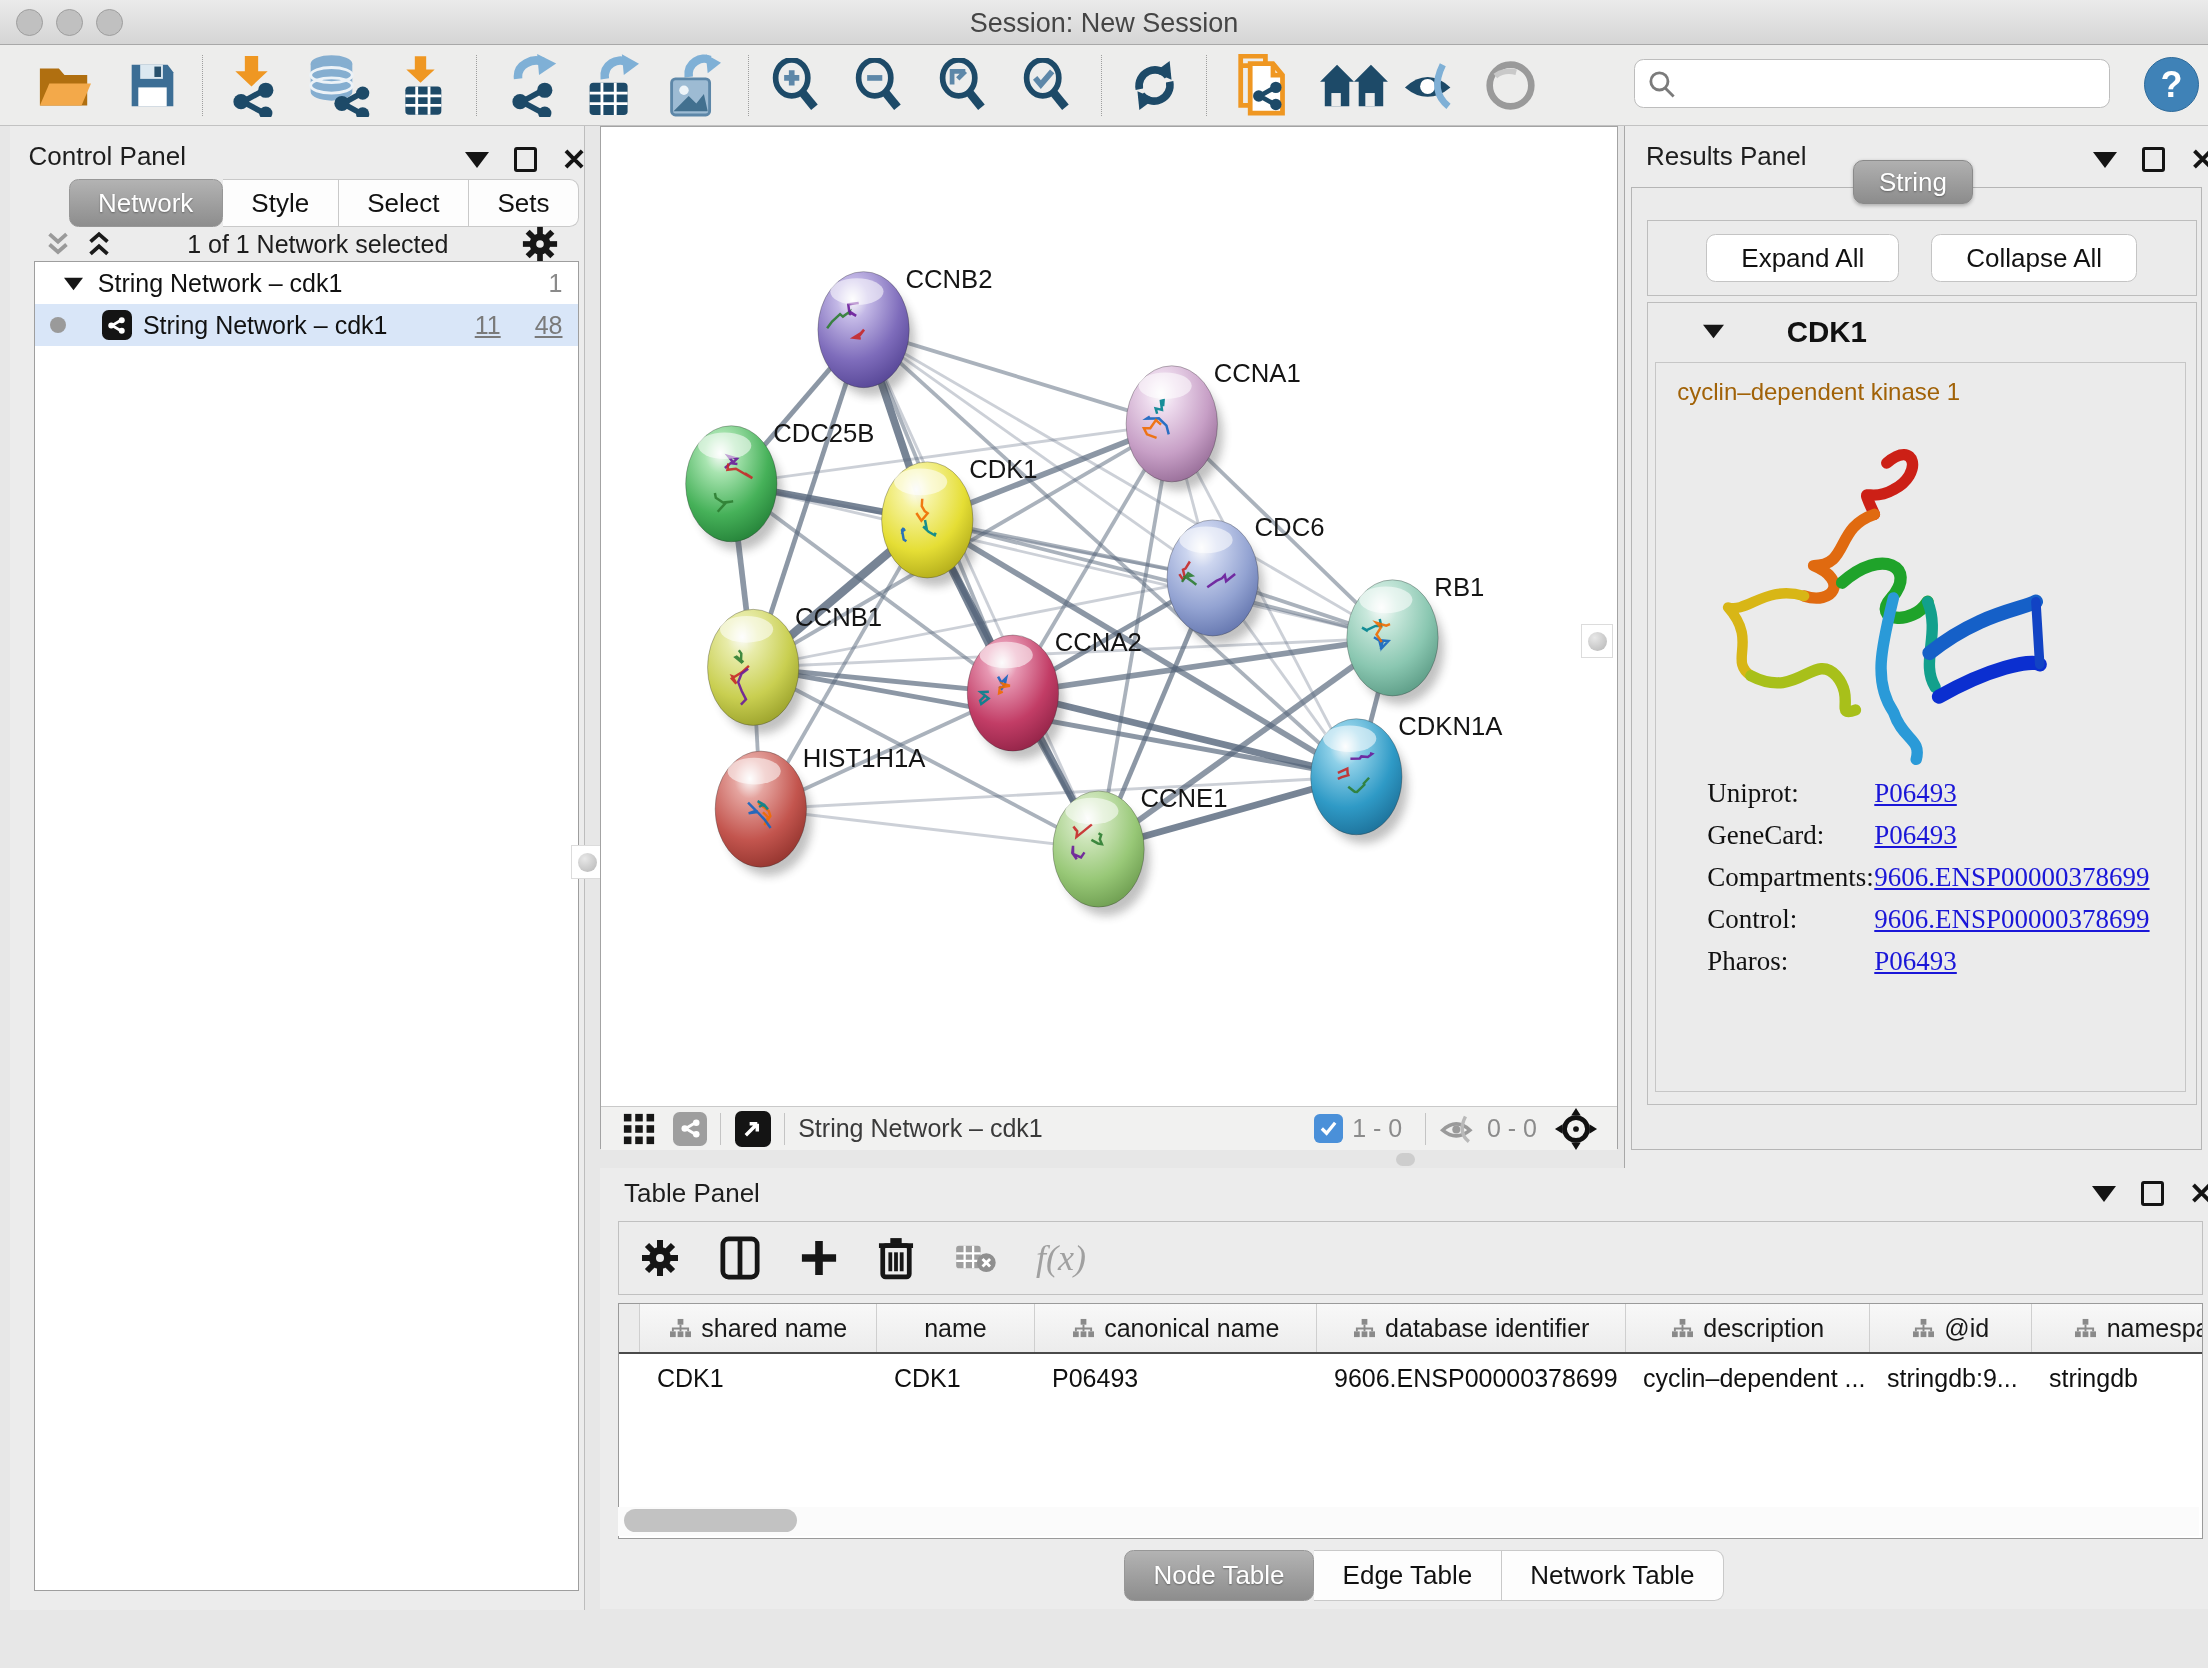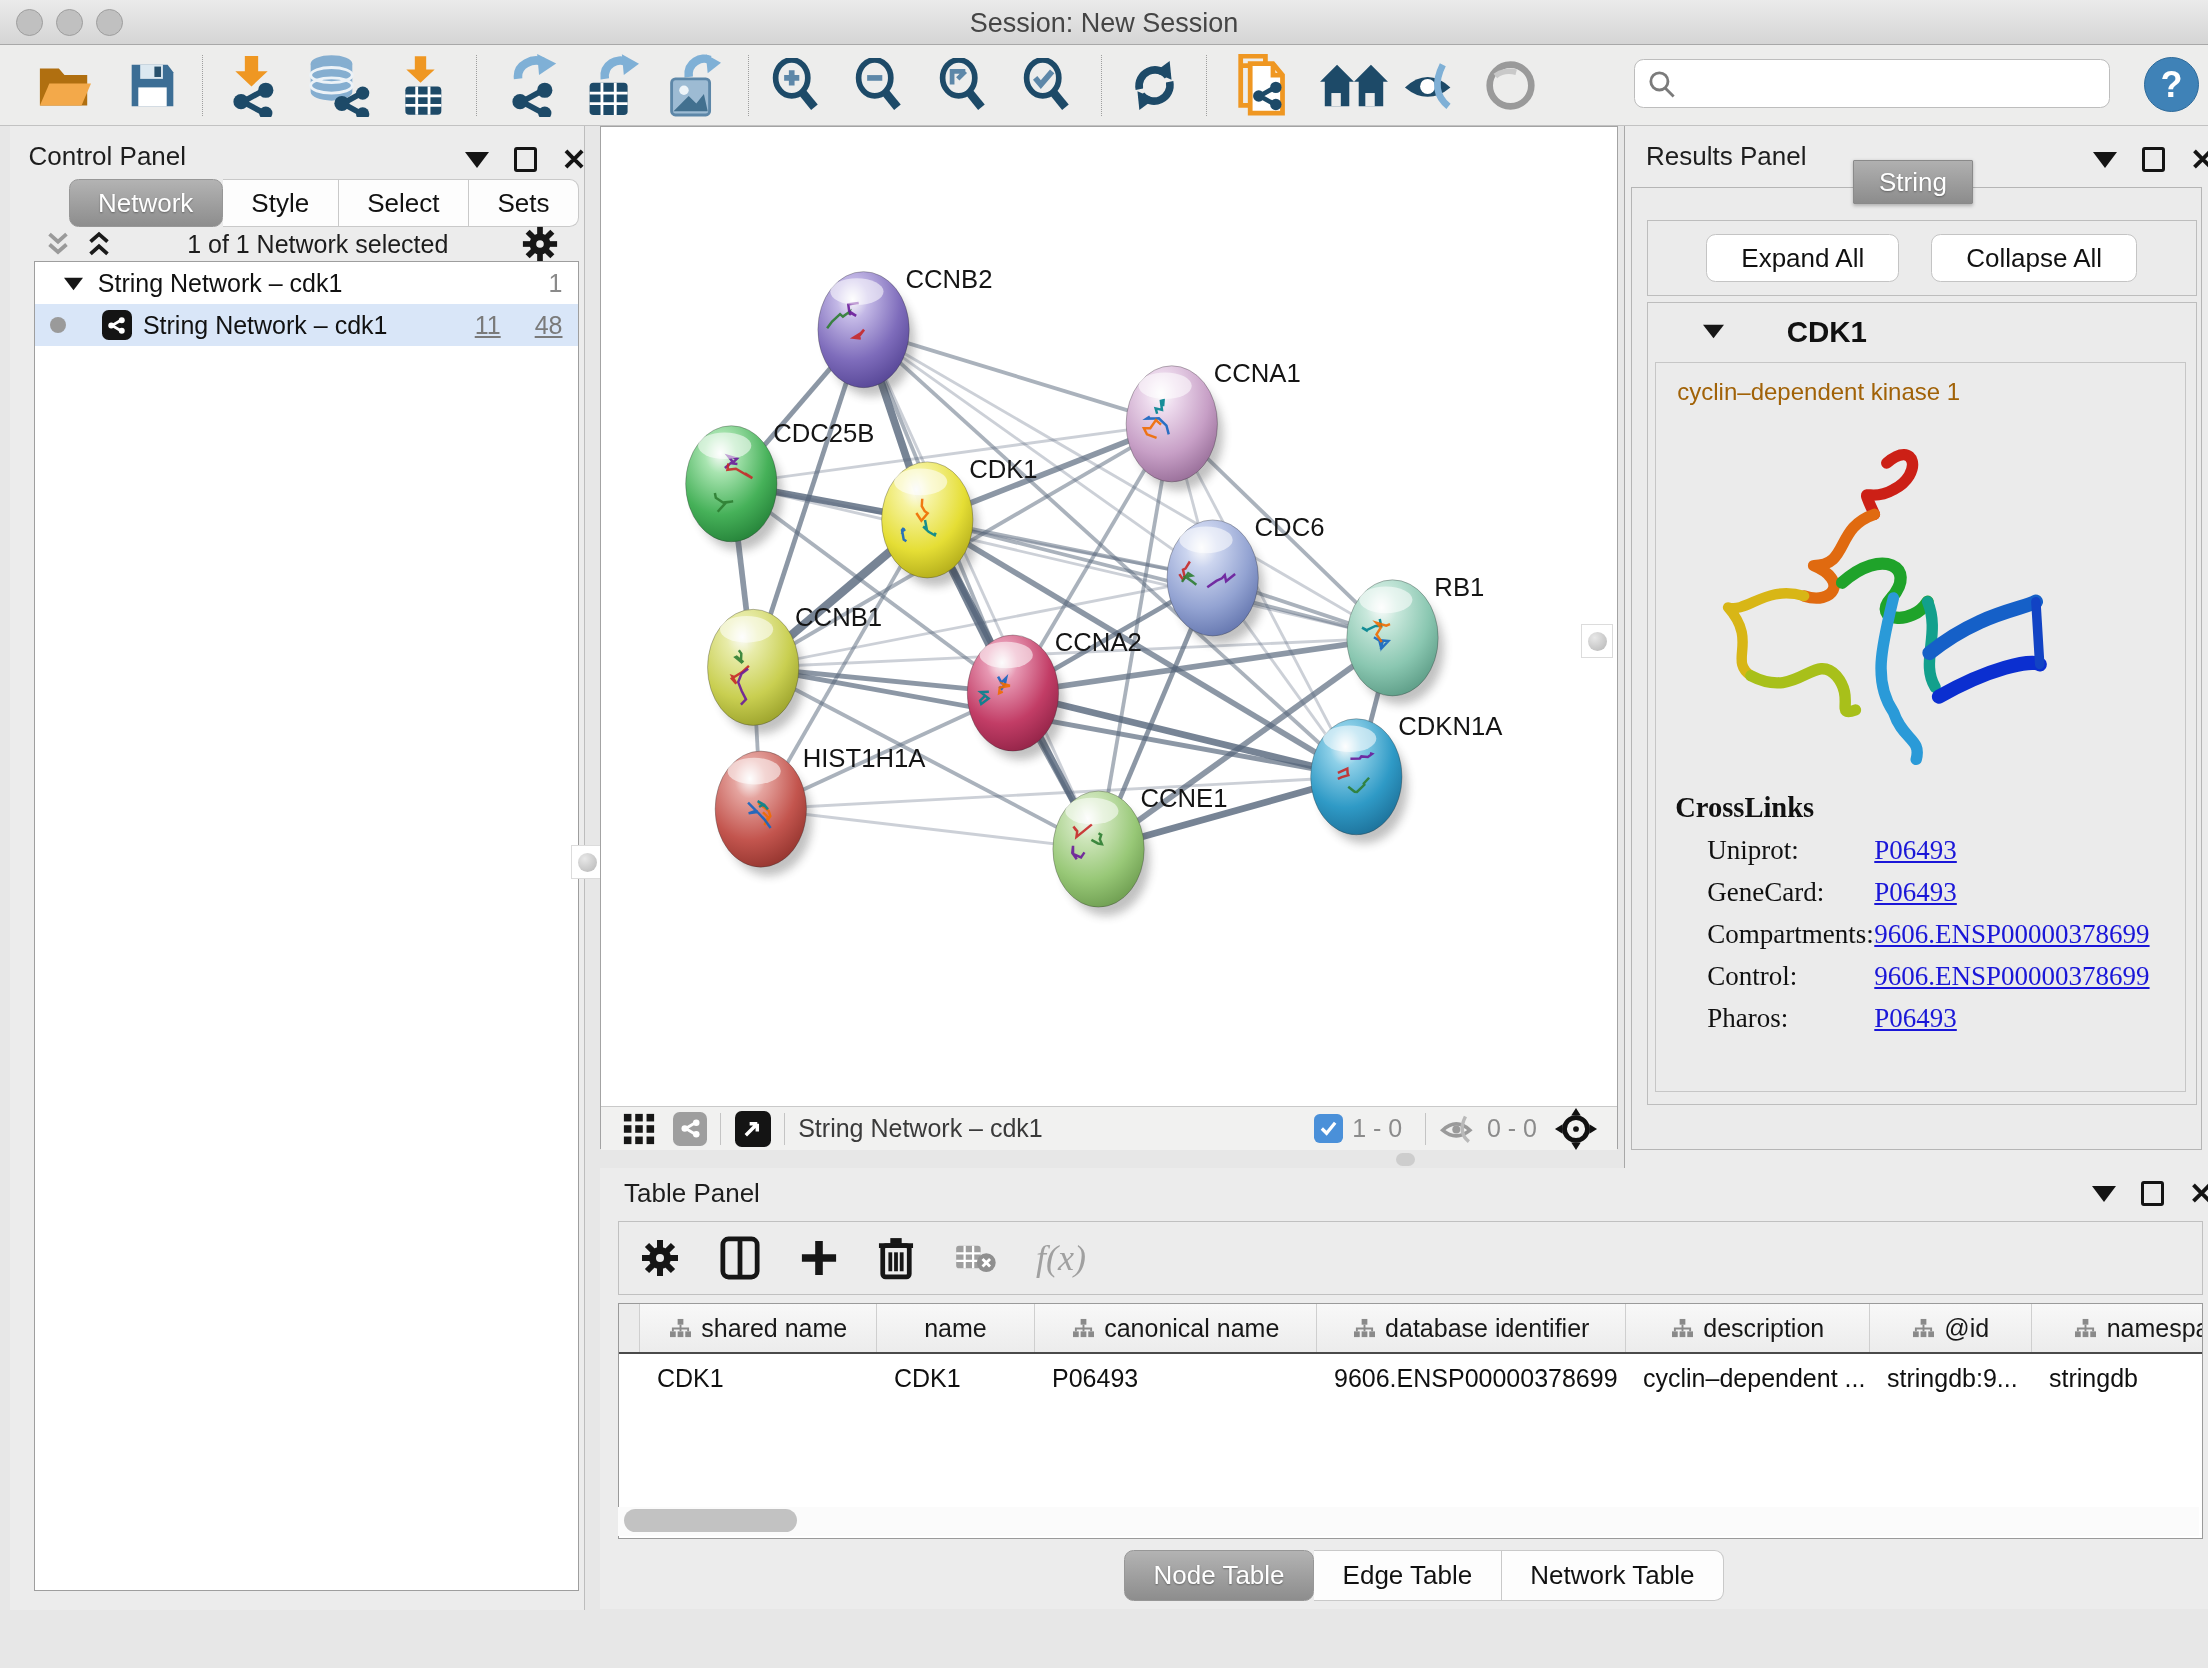--- a/index.html
+++ b/index.html
@@ -39,21 +39,21 @@
   .share-sq{width:30px;height:30px;background:#141414;border-radius:6.7px;display:flex;align-items:center;justify-content:center;}
   
   #network-panel{left:600px;top:126px;width:1018px;height:1023px;background:#fff;border:1px solid #a3a3a3;box-sizing:border-box;}
   #net-bottombar{left:0px;top:979px;width:1016px;height:43px;background:#f1f1f0;border-top:1px solid #c9c9c9;display:flex;align-items:center;}
   #net-bottombar .nbsep{width:0;height:32px;border-left:1px solid #c4c4c4;margin:0 13.3px;}
   .nbtxt{font-size:25px;color:#3a3a3a;}
   .nbcount{font-size:25px;color:#8b8b8b;margin:0 9.5px;}
   
   #results-panel{left:1624px;top:126px;width:584px;height:1042px;background:#ececec;border-left:1px solid #a8a8a8;}
   #rp-pane{left:5.7px;top:61px;width:571px;height:963px;border:1.9px solid #b5b5b5;background:#ebebeb;box-sizing:border-box;}
-  #rp-tab{left:228px;top:34px;height:42px;padding:0 25px;background:linear-gradient(#b0b0b0,#8c8c8c);border:1px solid #8a8a8a;border-radius:1px;color:#fff;font-size:26px;display:flex;align-items:center;text-shadow:0 1px 1.9px rgba(0,0,0,.35);box-shadow:0 1.9px 3.8px rgba(0,0,0,.25);}
+  #rp-tab{left:228px;top:34px;height:42px;padding:0 25px;background:linear-gradient(#b0b0b0,#8c8c8c);border:1px solid #8a8a8a;border-radius:10px;color:#fff;font-size:26px;display:flex;align-items:center;text-shadow:0 1px 1.9px rgba(0,0,0,.35);box-shadow:0 1.9px 3.8px rgba(0,0,0,.25);}
   #rp-expandbox{left:15px;top:32px;width:550px;height:76px;border:1.9px solid #bdbdbd;display:flex;align-items:center;justify-content:center;gap:32px;box-sizing:border-box;}
   .rp-btn{height:46px;padding:0 34px;background:#fff;border:1.9px solid #c4c4c4;border-radius:9.5px;font-size:26px;color:#111;display:flex;align-items:center;}
   #rp-cdk1box{left:15px;top:114px;width:550px;height:803px;border:1.9px solid #bdbdbd;box-sizing:border-box;}
   #rp-cdk1-head{display:flex;align-items:center;height:57px;}
   #rp-inner{left:7.6px;top:59px;width:531px;height:730px;border:1.9px solid #c6c6c6;background:#ebebeb;box-sizing:border-box;}
   .xl-row{display:flex;font-family:"Liberation Serif",serif;font-size:27px;height:42px;align-items:center;}
   .xl-label{width:167px;padding-left:51px;color:#111;}
   .xl-link{color:#1a16d8;text-decoration:underline;}
   
   #table-panel{left:600px;top:1168px;width:1608px;height:441px;background:#ececec;}
@@ -617,21 +617,20 @@
               <path d="M118 180 C78 168 58 198 38 192 C70 228 38 248 62 264" stroke="#d8b616" stroke-width="11"></path>
               <path d="M62 264 C112 290 128 238 152 264 C172 288 150 308 172 300" stroke="#a8c01a" stroke-width="12"></path>
               <path d="M158 166 C200 128 238 150 210 182 C188 206 232 212 248 186" stroke="#1fa32a" stroke-width="13"></path>
               <path d="M248 186 C262 220 240 250 256 276" stroke="#12a08c" stroke-width="12"></path>
               <path d="M212 182 C200 232 190 270 212 302 C222 332 242 330 236 352" stroke="#2a9ad8" stroke-width="12"></path>
               <path d="M250 240 C302 198 348 194 362 186" stroke="#1560c8" stroke-width="15"></path>
               <path d="M260 286 C312 256 358 246 366 252" stroke="#0b2fd0" stroke-width="15"></path>
               <path d="M362 186 L366 252" stroke="#1243c4" stroke-width="10"></path>
             </g>
           </svg>
-          <div style="padding:25px 0 0 19px;font-family:'Liberation Serif',serif;font-weight:bold;font-size:28.5px;color:#111;">CrossLinks</div>
           <div style="margin-top:5.7px;">
               <div class="xl-row">
                 <span class="xl-label">Uniprot:</span>
                 <span class="xl-link">P06493</span>
               </div>
               <div class="xl-row">
                 <span class="xl-label">GeneCard:</span>
                 <span class="xl-link">P06493</span>
               </div>
               <div class="xl-row">

